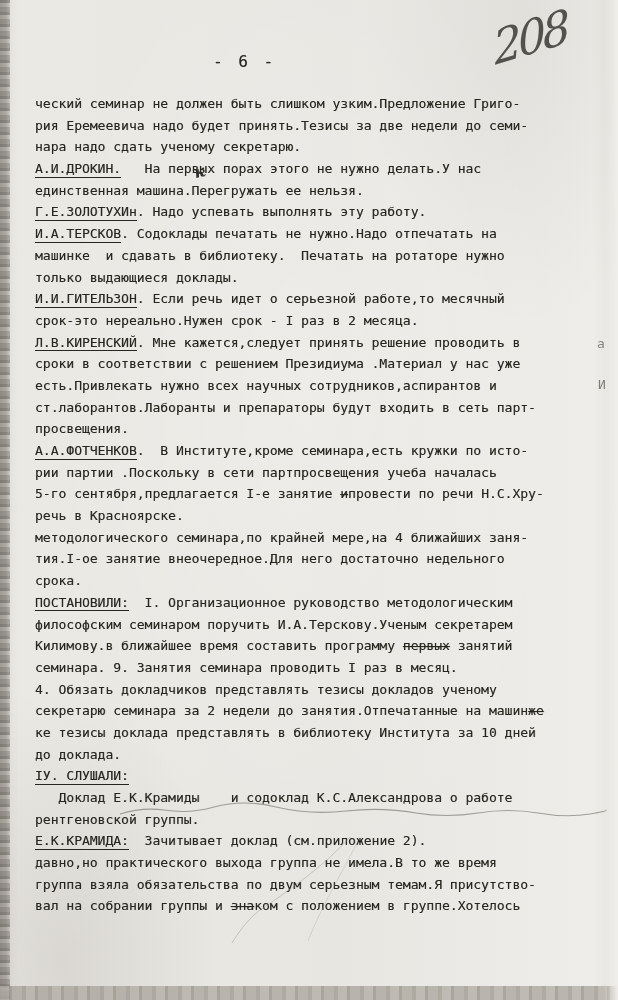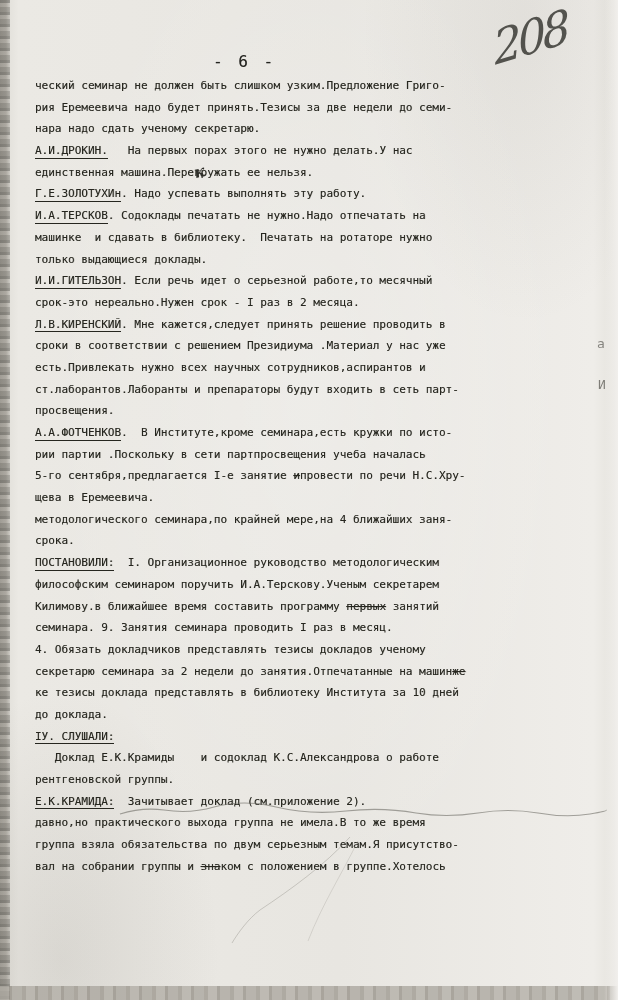--- a/index.html
+++ b/index.html
@@ -41,22 +41,22 @@
     font-family:"DejaVu Serif", serif;font-style:italic;
     font-size:46px;letter-spacing:-4px;color:#3a3a35;opacity:.85;
     transform:rotate(-17deg) skewX(-12deg);
   }
   .pageno{
     position:absolute;left:213px;top:52px;
     font-size:16px;letter-spacing:3px;color:#23231f;
     text-shadow:.3px .3px .6px rgba(35,35,30,.4);
   }
   .text-block{
-    position:absolute;left:35px;top:75px;width:565px;
-    font-size:11px;line-height:21.7px;color:#26261f;
+    position:absolute;left:35px;top:93px;width:565px;
+    font-size:13px;line-height:21.7px;color:#26261f;
     text-shadow:.35px .35px .55px rgba(38,38,30,.38);
   }
   .line{white-space:pre;height:21.7px;}
   .line span{display:inline;}
   .u{border-bottom:1.7px solid #26261f;padding-bottom:.5px;}
   .s{text-decoration:line-through;text-decoration-thickness:1.3px;}
   .os{font-weight:normal;text-decoration:line-through;text-decoration-thickness:1px;}
   .ins-k{
     position:absolute;left:194px;top:162px;
     font-family:"DejaVu Serif", serif;font-style:italic;font-size:16px;
@@ -92,22 +92,23 @@
       <div class="line"><span class="u">И.И.ГИТЕЛЬЗОН</span><span>. Если речь идет о серьезной работе,то месячный</span></div>
       <div class="line"><span>срок-это нереально.Нужен срок - I раз в 2 месяца.</span></div>
       <div class="line"><span class="u">Л.В.КИРЕНСКИЙ</span><span>. Мне кажется,следует принять решение проводить в</span></div>
       <div class="line"><span>сроки в соответствии с решением Президиума .Материал у нас уже</span></div>
       <div class="line"><span>есть.Привлекать нужно всех научных сотрудников,аспирантов и</span></div>
       <div class="line"><span>ст.лаборантов.Лаборанты и препараторы будут входить в сеть парт-</span></div>
       <div class="line"><span>просвещения.</span></div>
       <div class="line"><span class="u">А.А.ФОТЧЕНКОВ</span><span>.  В Институте,кроме семинара,есть кружки по исто-</span></div>
       <div class="line"><span>рии партии .Поскольку в сети партпросвещения учеба началась</span></div>
       <div class="line"><span>5-го сентября,предлагается I-е занятие </span><span class="s">и</span><span>провести по речи Н.С.Хру-</span></div>
-      <div class="line"><span>щева в Еремеевича.</span></div>
+      <div class="line"><span>речь в Красноярске.</span></div>
       <div class="line"><span>методологического семинара,по крайней мере,на 4 ближайших заня-</span></div>
+      <div class="line"><span>тия.I-ое занятие внеочередное.Для него достаточно недельного</span></div>
       <div class="line"><span>срока.</span></div>
       <div class="line"><span class="u">ПОСТАНОВИЛИ:</span><span>  I. Организационное руководство методологическим</span></div>
       <div class="line"><span>философским семинаром поручить И.А.Терскову.Ученым секретарем</span></div>
       <div class="line"><span>Килимову.в ближайшее время составить программу </span><span class="os">первых</span><span> занятий</span></div>
       <div class="line"><span>семинара. 9. Занятия семинара проводить I раз в месяц.</span></div>
       <div class="line"><span>4. Обязать докладчиков представлять тезисы докладов ученому</span></div>
       <div class="line"><span>секретарю семинара за 2 недели до занятия.Отпечатанные на машин</span><span class="s">же</span></div>
       <div class="line"><span>ке тезисы доклада представлять в библиотеку Института за 10 дней</span></div>
       <div class="line"><span>до доклада.</span></div>
       <div class="line"><span class="u">IУ. СЛУШАЛИ:</span></div>

